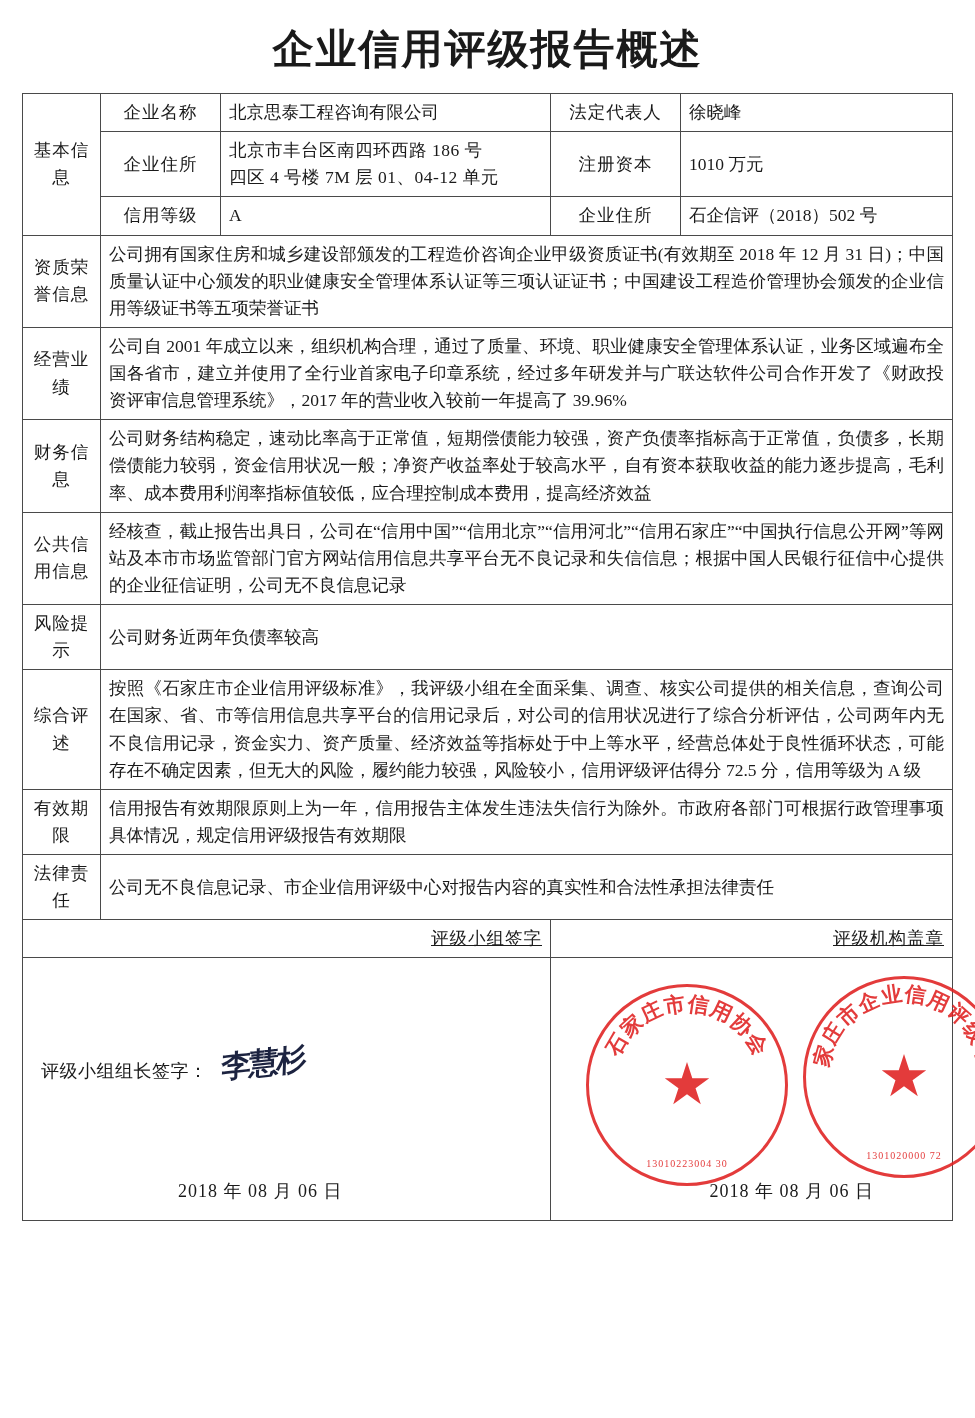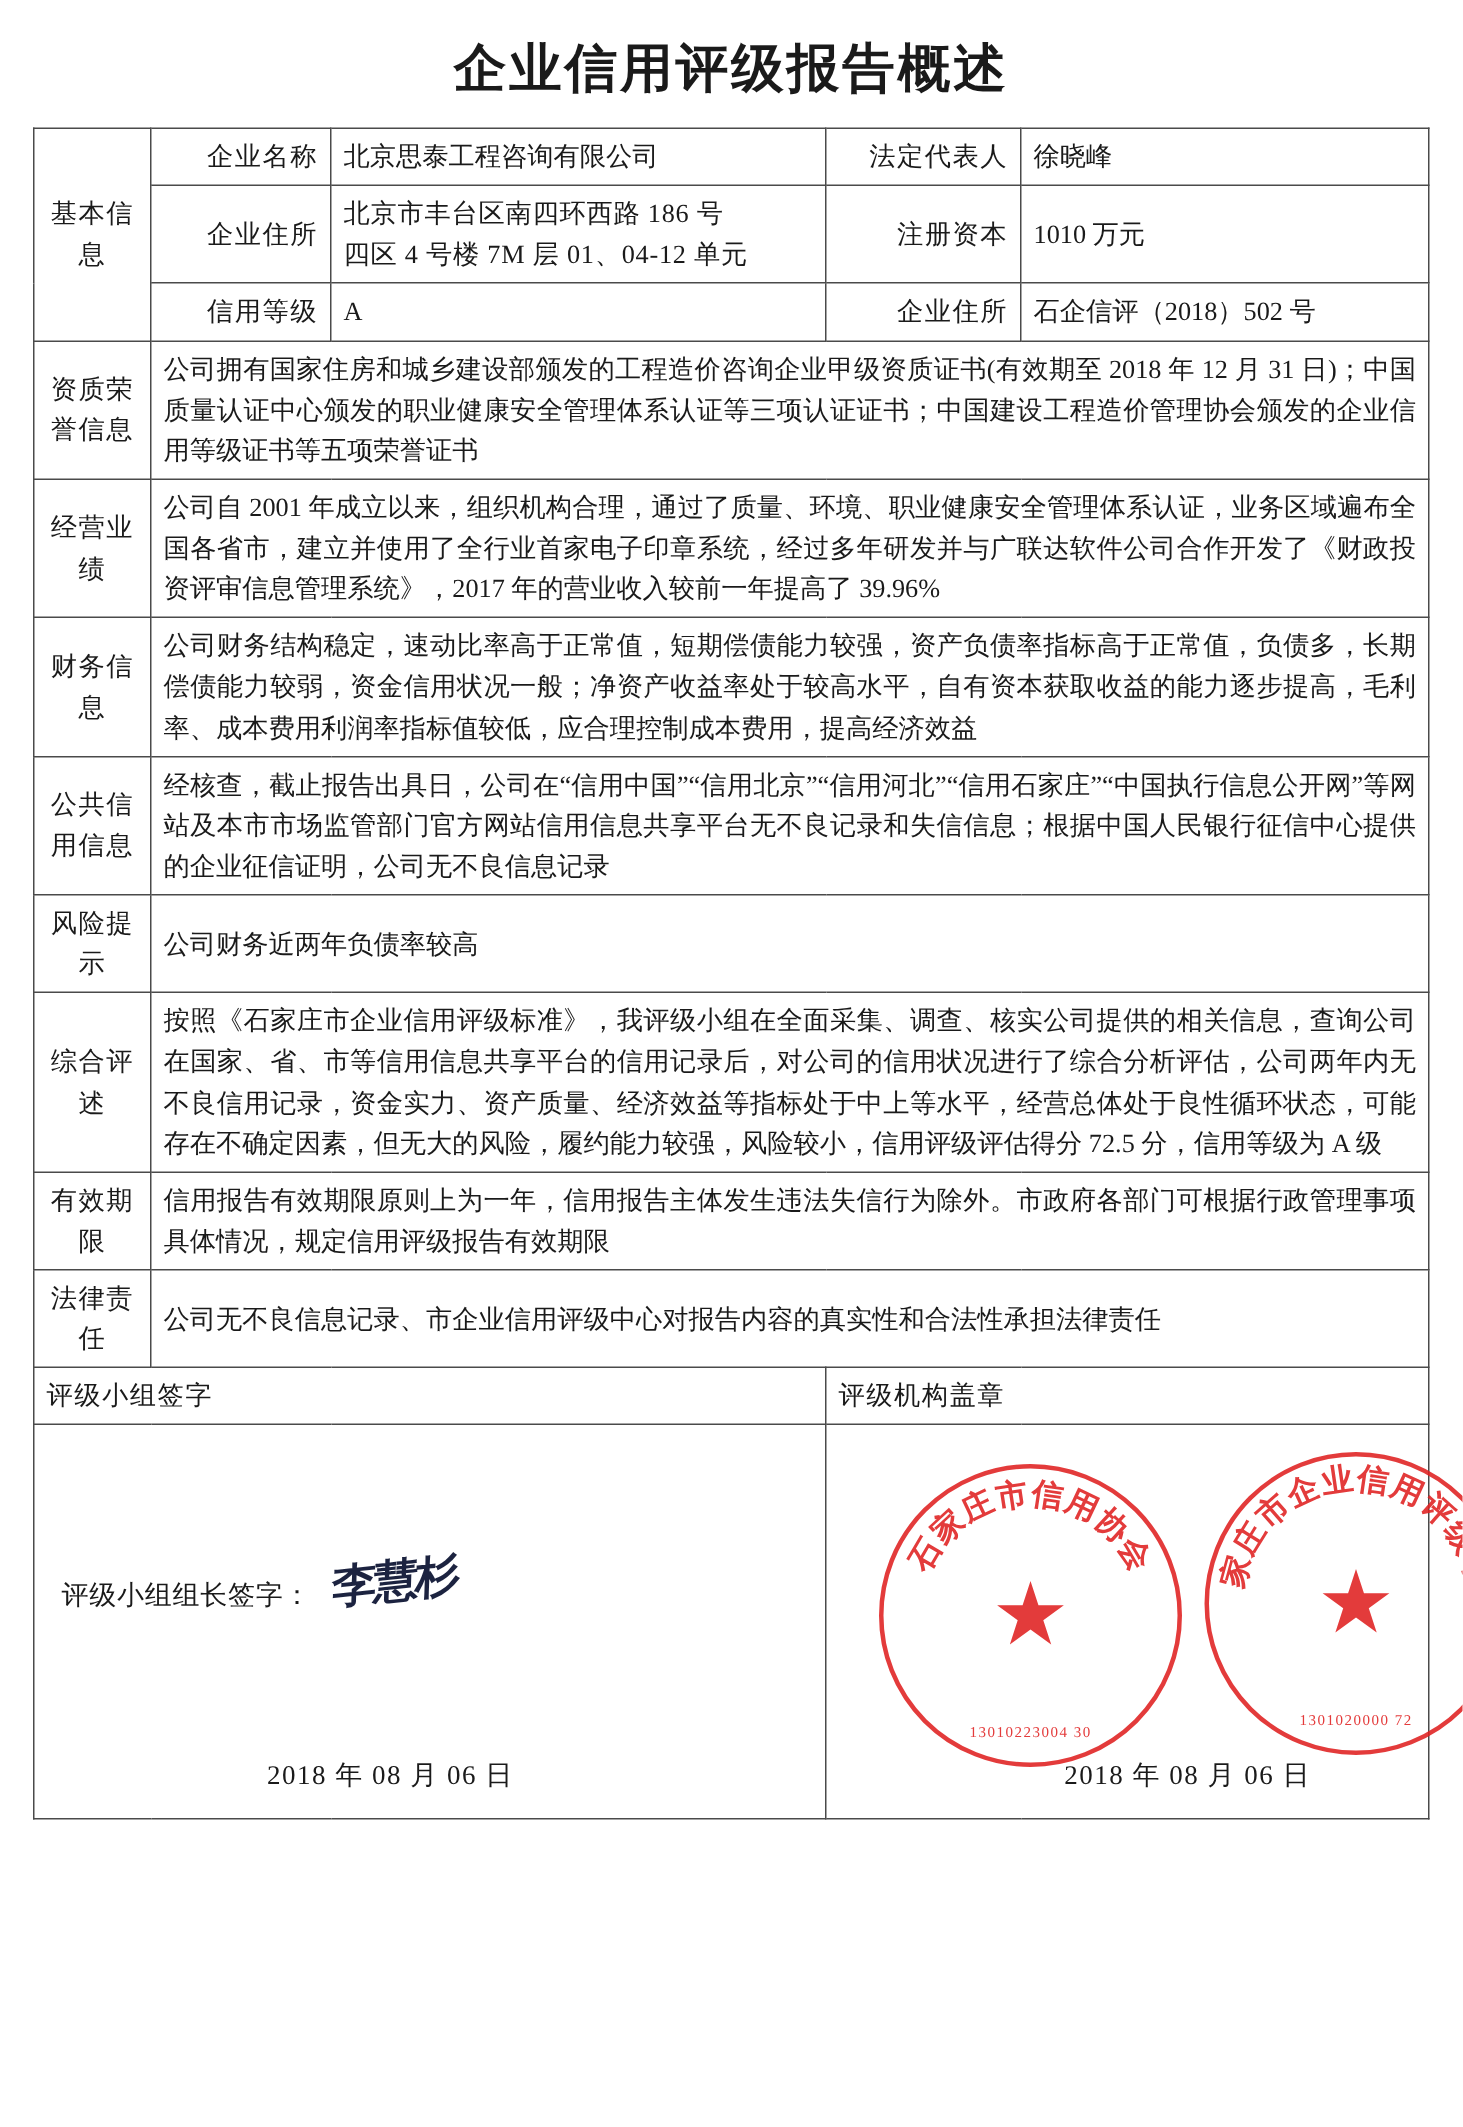--- a/index.html
+++ b/index.html
@@ -17,21 +17,21 @@
   }
   .page {
     width: 975px;
     height: 1418px;
     position: relative;
     box-sizing: border-box;
     padding: 0 22px;
   }
   .doc-title {
     text-align: center;
-    font-size: 35px;
+    font-size: 41px;
     font-weight: bold;
     letter-spacing: 2px;
     padding-top: 22px;
     padding-bottom: 16px;
     font-family: "Liberation Serif", "DejaVu Serif", serif;
   }
   table.report {
     width: 930px;
     border-collapse: collapse;
     table-layout: fixed;
@@ -46,21 +46,21 @@
   }
   .lbl {
     text-align: center;
     width: 78px;
     font-size: 18px;
     letter-spacing: 1px;
     line-height: 1.5;
     padding: 4px 2px;
   }
   .sublbl {
-    text-align: right;
+    text-align: center;
     width: 120px;
     font-size: 18px;
     letter-spacing: 1px;
     white-space: nowrap;
   }
   .val {
     text-align: left;
     padding-left: 12px;
     margin-left: 32px;
   }
@@ -70,24 +70,25 @@
     padding: 6px 10px 6px 12px;
     line-height: 1.72;
     font-size: 17.5px;
     margin-left: 44px;
   }
   .addr-line {
     display: block;
     letter-spacing: 0.5px;
   }
   .sign-head {
-    text-align: left;
+    text-align: right;
     font-size: 18.5px;
     padding: 9px 0;
     letter-spacing: 1px;
+    text-decoration: underline;
   }
   .sign-body {
     height: 252px;
     position: relative;
     vertical-align: top;
     padding: 0;
   }
   .sig-label {
     position: absolute;
     left: 18px;

